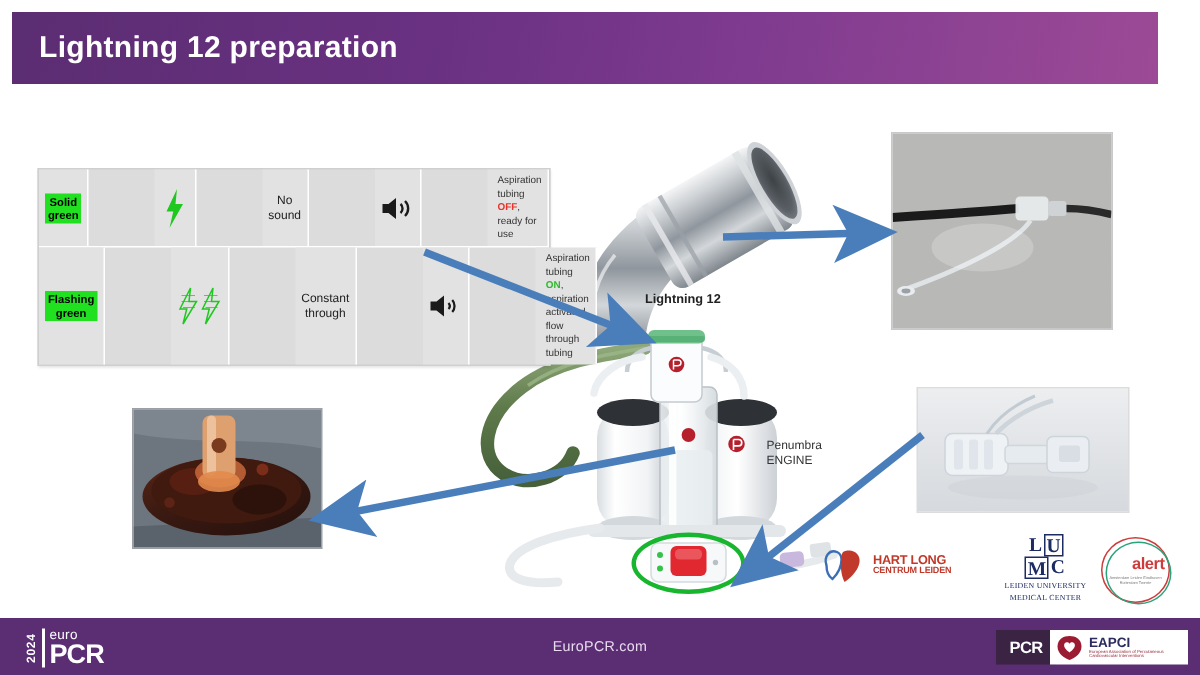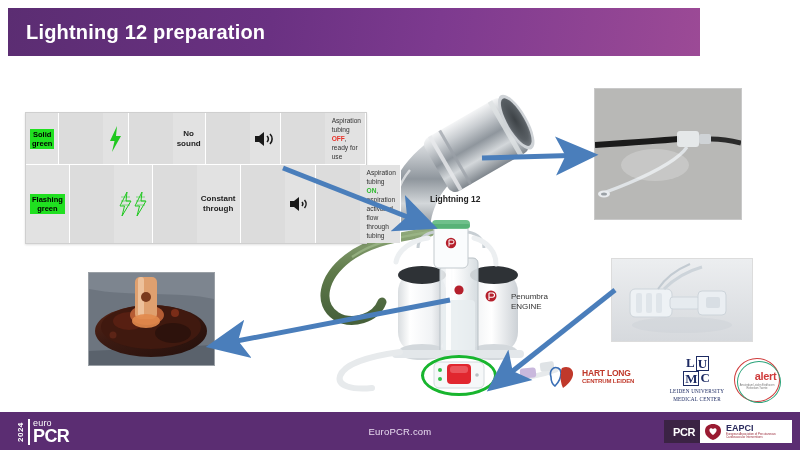--- a/index.html
+++ b/index.html
@@ -6,21 +6,21 @@
   body{
     width:800px;height:450px;overflow:hidden;
     background:#ffffff;
     font-family:"Liberation Sans", sans-serif;
     position:relative;
   }
   .slide{position:absolute;inset:0;background:#ffffff;}
 
   
   .header{
-    position:absolute;left:8px;top:8px;width:692px;height:48px;
+    position:absolute;left:8px;top:8px;width:764px;height:48px;
     background:linear-gradient(100deg,#5b2d72 0%,#6a3182 38%,#7d3a8f 62%,#9c4a96 100%);
     display:flex;align-items:center;
   }
   .header-title{
     color:#ffffff;font-size:20px;font-weight:bold;letter-spacing:.2px;
     margin-left:18px;white-space:nowrap;
   }
 
   
   .legend{
@@ -30,21 +30,21 @@
   }
   .legend-row{display:flex;align-items:stretch;border-bottom:1px solid #ffffff;gap:44px;}
   .legend-row:last-child{border-bottom:none;}
   .lc{
     background:#e2e2e2;border-right:1px solid #ffffff;
     display:flex;align-items:center;justify-content:center;
     padding:3px 4px;box-sizing:border-box;
   }
   .lc-state{width:66px;}
   .lc-bolt{width:52px;}
-  .lc-sound{width:52px;font-weight:bold;}
+  .lc-sound{width:52px;}
   .lc-spk{width:40px;}
   .lc-desc{flex:1;justify-content:flex-start;padding-left:7px;}
   .state-tag{
     background:#20e020;color:#000;font-size:7.5px;font-weight:bold;
     line-height:9px;padding:1px 2px;text-align:center;display:inline-block;
   }
   .sound-txt{font-size:8px;color:#222;text-align:center;line-height:10px;}
   .desc-txt{font-size:6.6px;color:#333;line-height:9px;}
   .hi-off{color:#e8332a;font-weight:bold;}
   .hi-on{color:#2db92d;font-weight:bold;}

